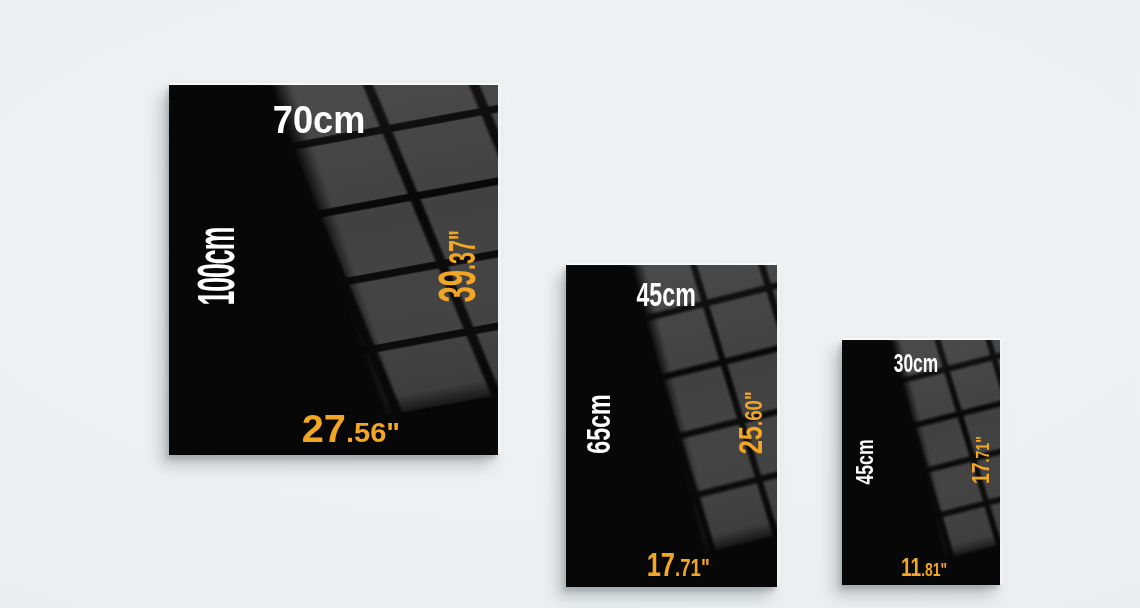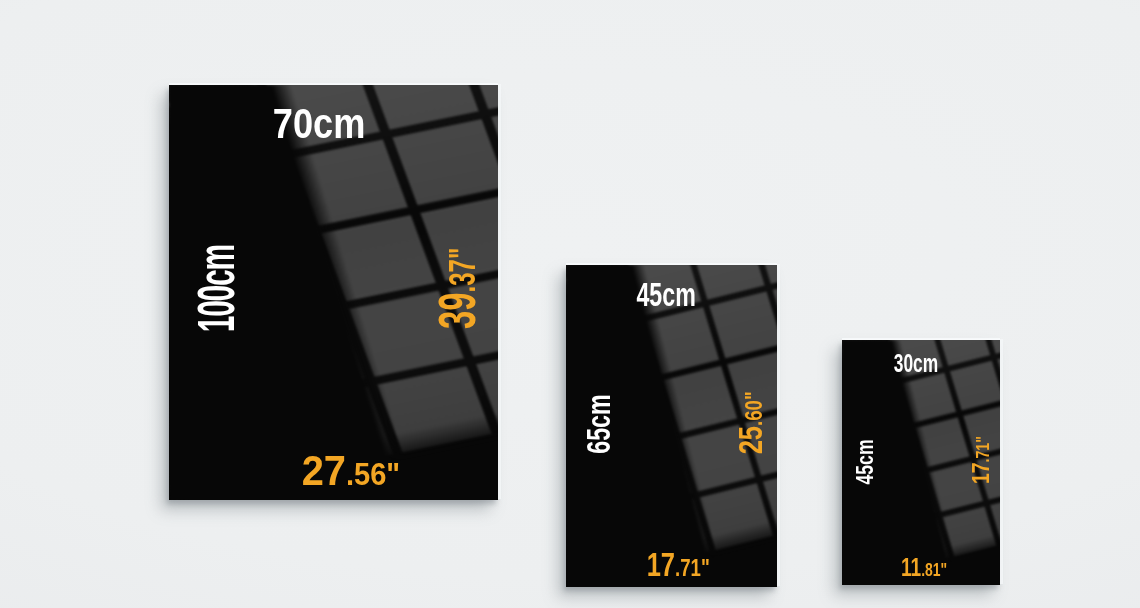--- a/index.html
+++ b/index.html
@@ -11,21 +11,21 @@
   .poster{position:absolute;
     box-shadow:0 -2px 0 rgba(249,251,252,.8), 3px -1px 0 rgba(246,248,250,.75),
       -8px 10px 14px rgba(122,130,137,.42), -2px 4px 5px rgba(115,123,131,.40);}
   .poster svg{display:block;width:100%;height:100%;}
 </style>
 </head>
 <body>
 
 <div class="wall"></div>
 
-<div class="poster" style="left:169px;top:85px;width:329px;height:415px;">
+<div class="poster" style="left:169px;top:85px;width:329px;height:370px;">
 <svg viewBox="0 0 331 505" preserveAspectRatio="none">
   <defs>
     <linearGradient id="fadeL1" gradientUnits="userSpaceOnUse" x1="106.9" y1="16.8" x2="126.3" y2="11.9">
       <stop offset="0" stop-color="#070707" stop-opacity="1"></stop>
       <stop offset="1" stop-color="#070707" stop-opacity="0"></stop>
     </linearGradient>
     <linearGradient id="fadeB1" gradientUnits="userSpaceOnUse" x1="0" y1="356" x2="0" y2="391">
       <stop offset="0" stop-color="#070707" stop-opacity="0"></stop>
       <stop offset="1" stop-color="#070707" stop-opacity="1"></stop>
     </linearGradient>

